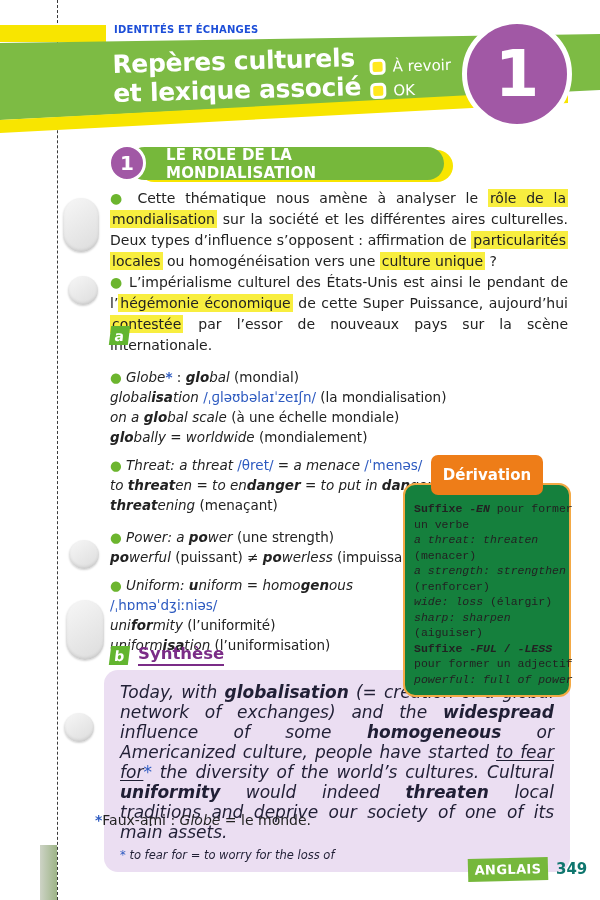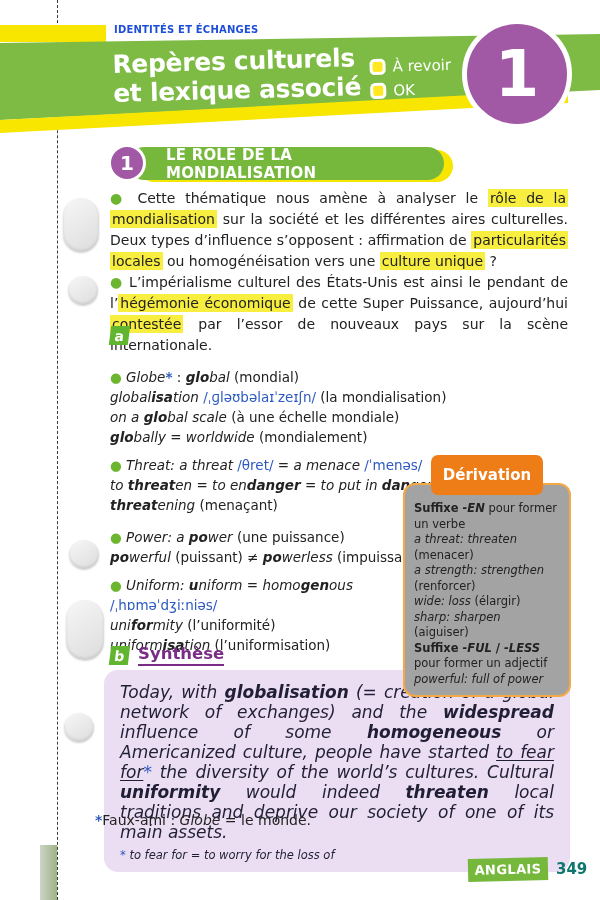--- a/index.html
+++ b/index.html
@@ -80,22 +80,22 @@
   .e0{top:350px;}
   .e1{top:438px;}
   .e2{top:510px;}
   .e3{top:558px;}
 
   
   .deriv{position:absolute;left:403px;top:455px;width:168px;z-index:4;}
   .deriv-tab{position:relative;margin:0 auto;width:112px;height:40px;background:#ee7d18;
         border-radius:7px;color:#fff;font-weight:bold;font-size:15px;display:flex;
         align-items:center;justify-content:center;z-index:2;}
-  .deriv-body{position:relative;top:-12px;background:#a3a3a3;border:2px solid #f3a945;
-        border-radius:12px;padding:16px 8px 8px 9px;font-size:11.5px;line-height:15.5px;z-index:1;}
+  .deriv-body{position:relative;top:-12px;background:#15803d;border:2px solid #f3a945;
+        border-radius:12px;padding:16px 8px 8px 9px;font-size:11.5px;line-height:15.5px;z-index:1;font-family:Liberation Mono, monospace;}
   .deriv-body .rline{white-space:nowrap;}
 
   
   .synth-box{position:absolute;left:104px;top:670px;width:466px;background:#ebdef2;
         border-radius:14px;padding:12px 16px 10px 16px;box-sizing:border-box;
         color:#201f35;}
   .synth-text{font-size:17px;line-height:20px;text-align:justify;}
   .synth-foot{margin-top:6px;font-size:11.5px;}
 
   .fauxami{position:absolute;left:95px;top:812px;font-size:14px;}
@@ -159,21 +159,21 @@
       <div class="rline"><span class="i">global</span><span class="b i">isa</span><span class="i">tion</span><span class="c-blue"> /ˌɡləʊbəlaɪˈzeɪʃn/ </span><span>(la mondialisation)</span></div>
       <div class="rline"><span class="i">on a </span><span class="b i">glo</span><span class="i">bal scale</span><span> (à une échelle mondiale)</span></div>
       <div class="rline"><span class="b i">glo</span><span class="i">bally</span><span> = </span><span class="i">worldwide</span><span> (mondialement)</span></div>
     </div>
   <div class="entry e1">
       <div class="rline"><span class="c-green">● </span><span class="i">Threat: a threat</span><span class="c-blue"> /θret/ </span><span>= </span><span class="i">a menace</span><span class="c-blue"> /ˈmenəs/</span></div>
       <div class="rline"><span class="i">to </span><span class="b i">threat</span><span class="i">en</span><span> = </span><span class="i">to en</span><span class="b i">danger</span><span> = </span><span class="i">to put in </span><span class="b i">dan</span><span class="i">ger</span></div>
       <div class="rline"><span class="b i">threat</span><span class="i">ening</span><span> (menaçant)</span></div>
     </div>
   <div class="entry e2">
-      <div class="rline"><span class="c-green">● </span><span class="i">Power: a </span><span class="b i">po</span><span class="i">wer</span><span> (une puissance)</span></div>
+      <div class="rline"><span class="c-green">● </span><span class="i">Power: a </span><span class="b i">po</span><span class="i">wer</span><span> (une strength)</span></div>
       <div class="rline"><span class="b i">po</span><span class="i">werful</span><span> (puissant) ≠ </span><span class="b i">po</span><span class="i">werless</span><span> (impuissant)</span></div>
     </div>
   <div class="entry e3">
       <div class="rline"><span class="c-green">● </span><span class="i">Uniform: </span><span class="b i">u</span><span class="i">niform</span><span> = </span><span class="i">homo</span><span class="b i">gen</span><span class="i">ous</span></div>
       <div class="rline"><span class="c-blue">/ˌhɒməˈdʒiːniəs/</span></div>
       <div class="rline"><span class="i">uni</span><span class="b i">for</span><span class="i">mity</span><span> (l’uniformité)</span></div>
       <div class="rline"><span class="i">uniform</span><span class="b i">isa</span><span class="i">tion</span><span> (l’uniformisation)</span></div>
     </div>
 
   <div class="deriv">

